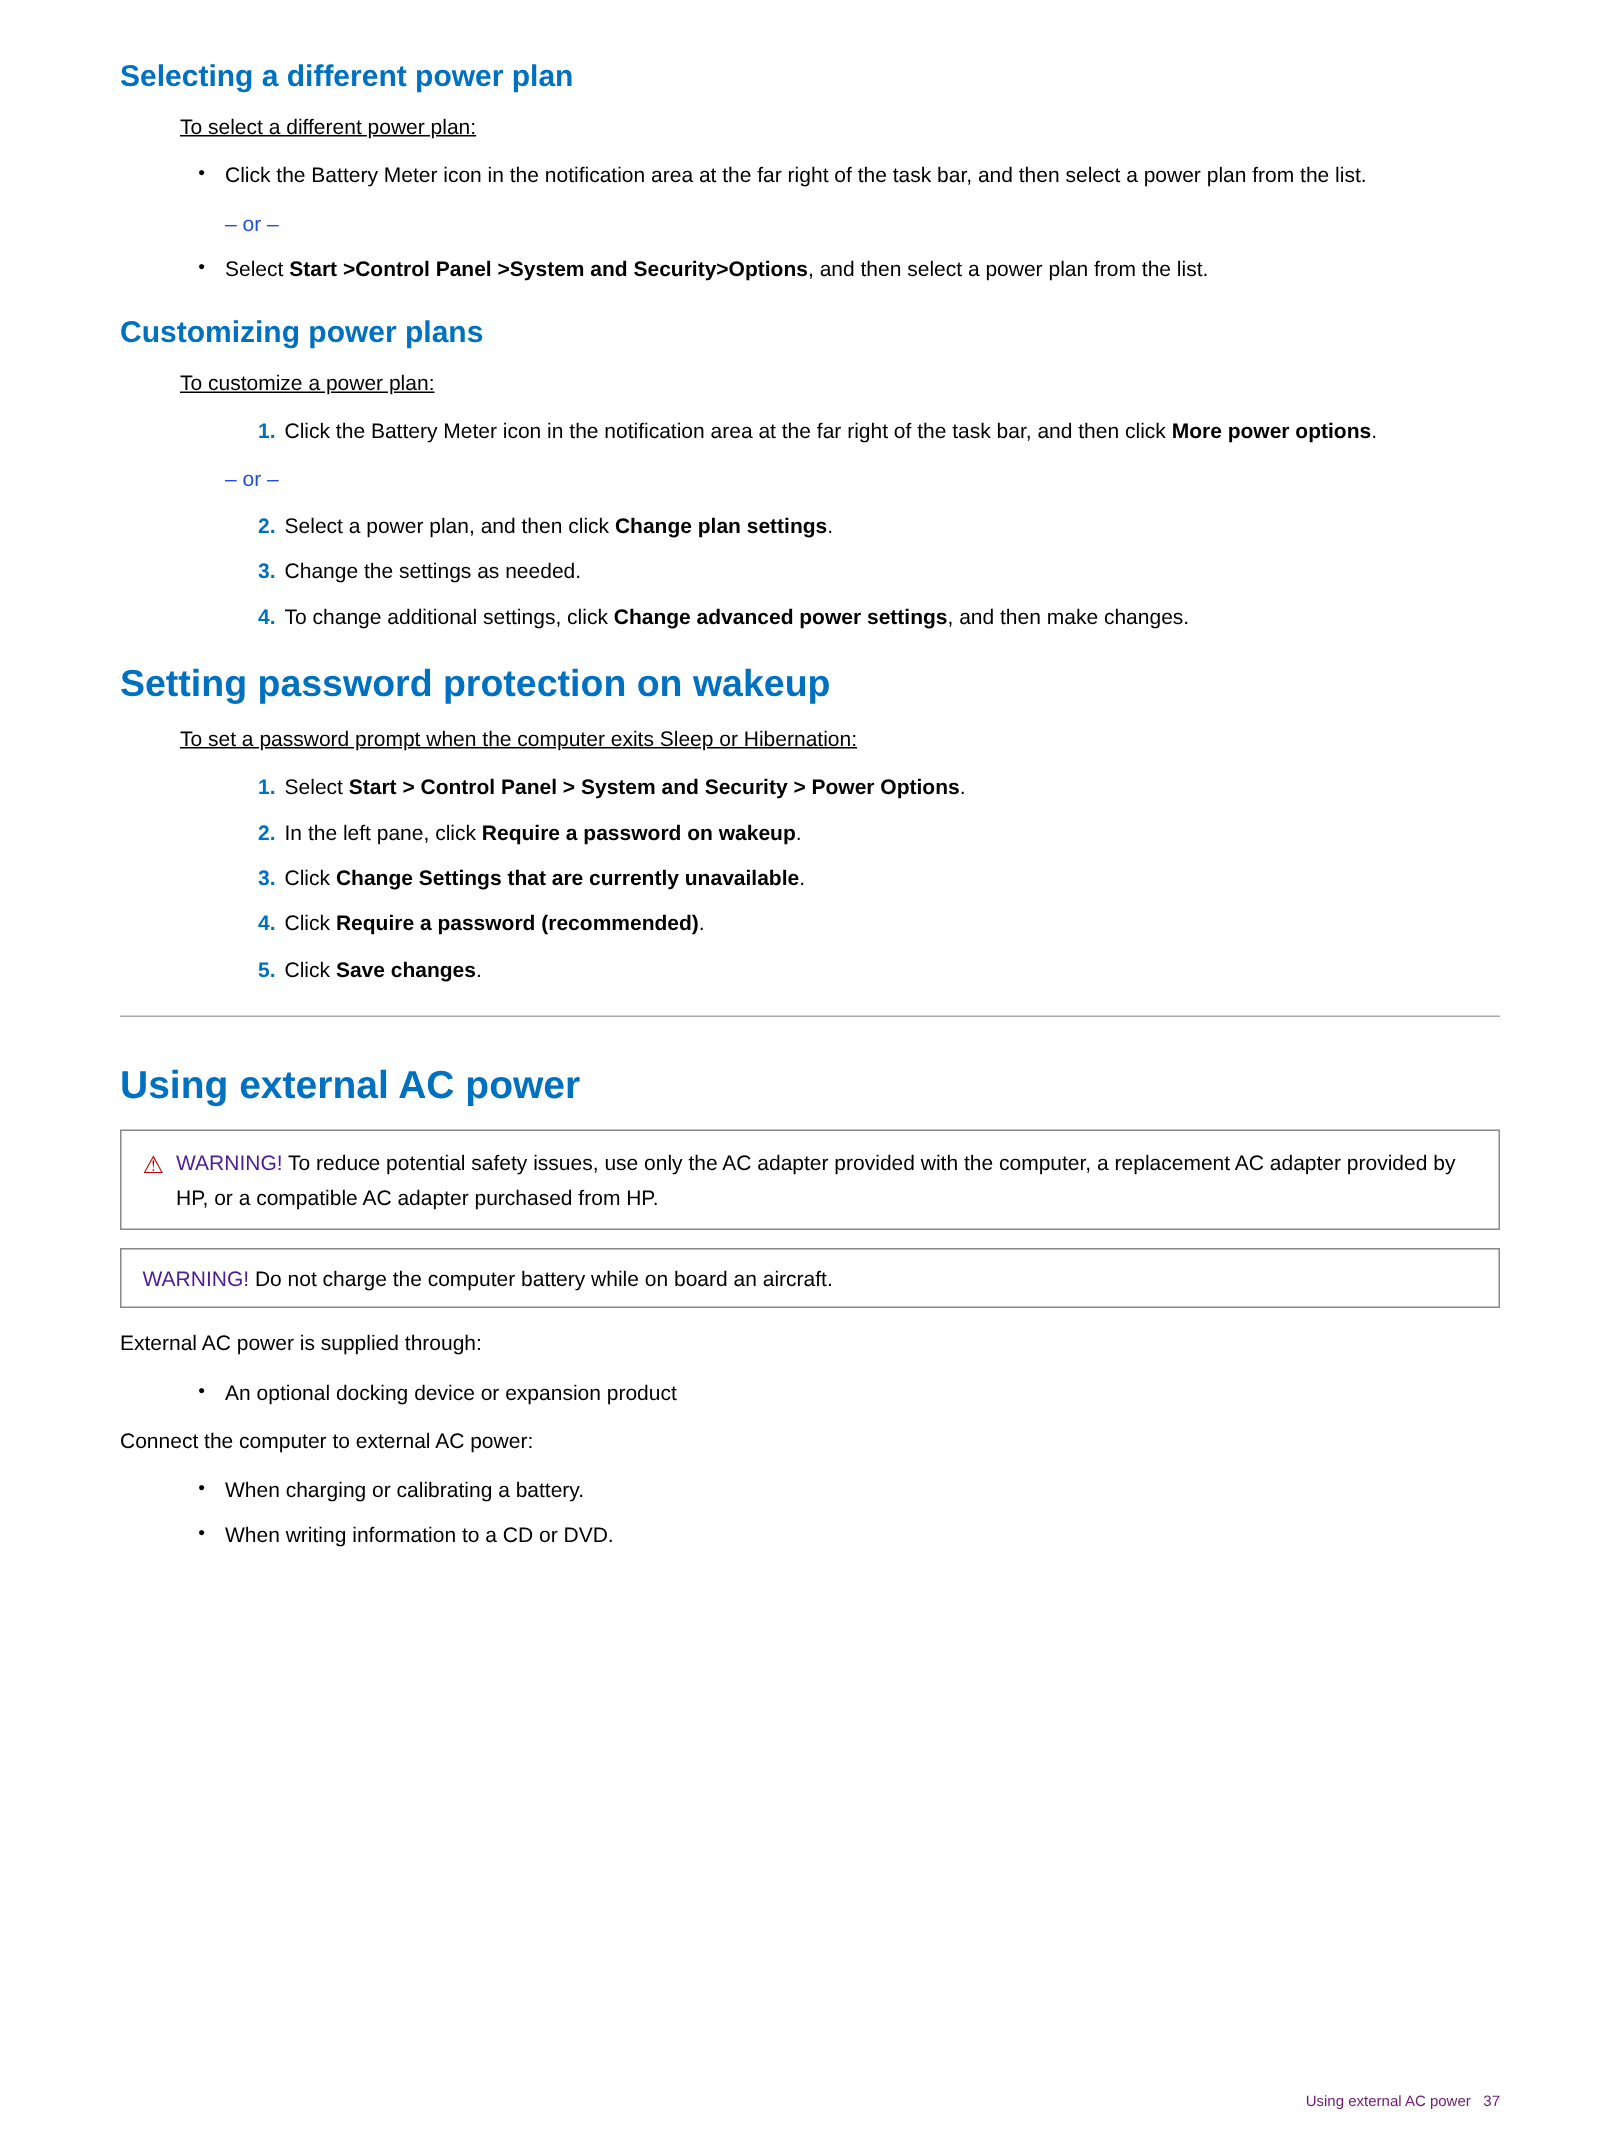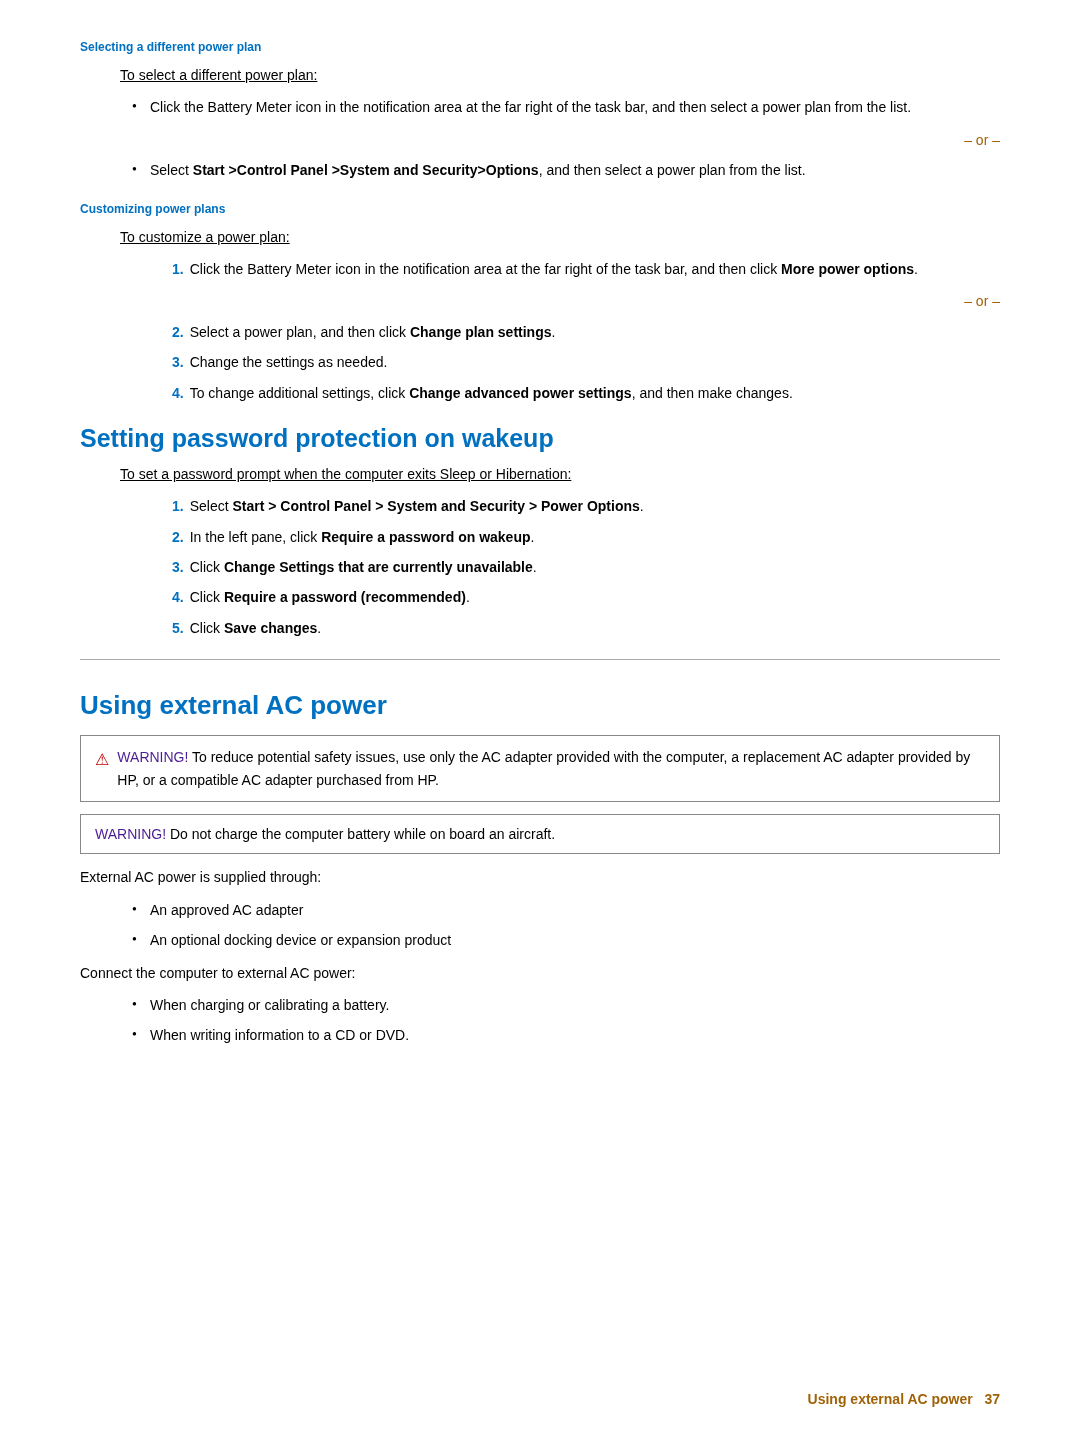--- a/index.html
+++ b/index.html
@@ -9,21 +9,21 @@
       font-size: 14px;
       color: #000000;
       width: 1080px;
       min-height: 1437px;
       padding: 40px 80px 60px 80px;
       position: relative;
     }
 
     .section-heading {
       color: #0070c0;
-      font-size: 12px;
+      font-size: 20px;
       font-weight: bold;
       margin-bottom: 10px;
     }
 
     .major-heading {
       color: #0070c0;
       font-size: 26px;
       font-weight: bold;
       margin-top: 30px;
       margin-bottom: 14px;
@@ -80,24 +80,23 @@
 
     .num {
       color: #0070c0;
       font-weight: bold;
       margin-right: 6px;
     }
 
     .or-separator {
       margin-left: 70px;
       margin-bottom: 8px;
-      color: #a16207;
+      color: #1d4ed8;
       font-style: normal;
       line-height: 1.6;
-      text-align: right;
     }
 
     .select-start-line {
       margin-left: 70px;
       margin-bottom: 8px;
       line-height: 1.6;
     }
 
     .warning-box {
       border: 1px solid #888;
@@ -125,23 +124,22 @@
       color: #c00000;
       font-size: 16px;
       flex-shrink: 0;
       margin-top: 1px;
     }
 
     .footer-area {
       position: absolute;
       bottom: 30px;
       right: 80px;
-      color: #a16207;
-      font-size: 14px;
-      font-weight: bold;
+      color: #701a75;
+      font-size: 10px;
     }
 
     b {
       font-weight: bold;
     }
 
     .divider-line {
       border: none;
       border-top: 1px solid #aaa;
       margin: 4px 0 12px 0;
@@ -197,21 +195,20 @@
   <span class="warning-icon">⚠</span>
   <span><span class="warning-label">WARNING!</span>  To reduce potential safety issues, use only the AC adapter provided with the computer, a replacement AC adapter provided by HP, or a compatible AC adapter purchased from HP.</span>
 </div>
 
 <div class="warning-box-simple">
   <span class="warning-label">WARNING!</span>  <span>Do not charge the computer battery while on board an aircraft.</span>
 </div>
 
 <p style="margin-bottom:10px; line-height:1.6;">External AC power is supplied through:</p>
 <ul class="bullet-list">
-  <li>An approved AC adapter</li>
   <li>An optional docking device or expansion product</li>
 </ul>
 
 <p style="margin-bottom:10px; line-height:1.6;">Connect the computer to external AC power:</p>
 <ul class="bullet-list">
   <li>When charging or calibrating a battery.</li>
   <li>When writing information to a CD or DVD.</li>
 </ul>
 
 <div class="footer-area">

